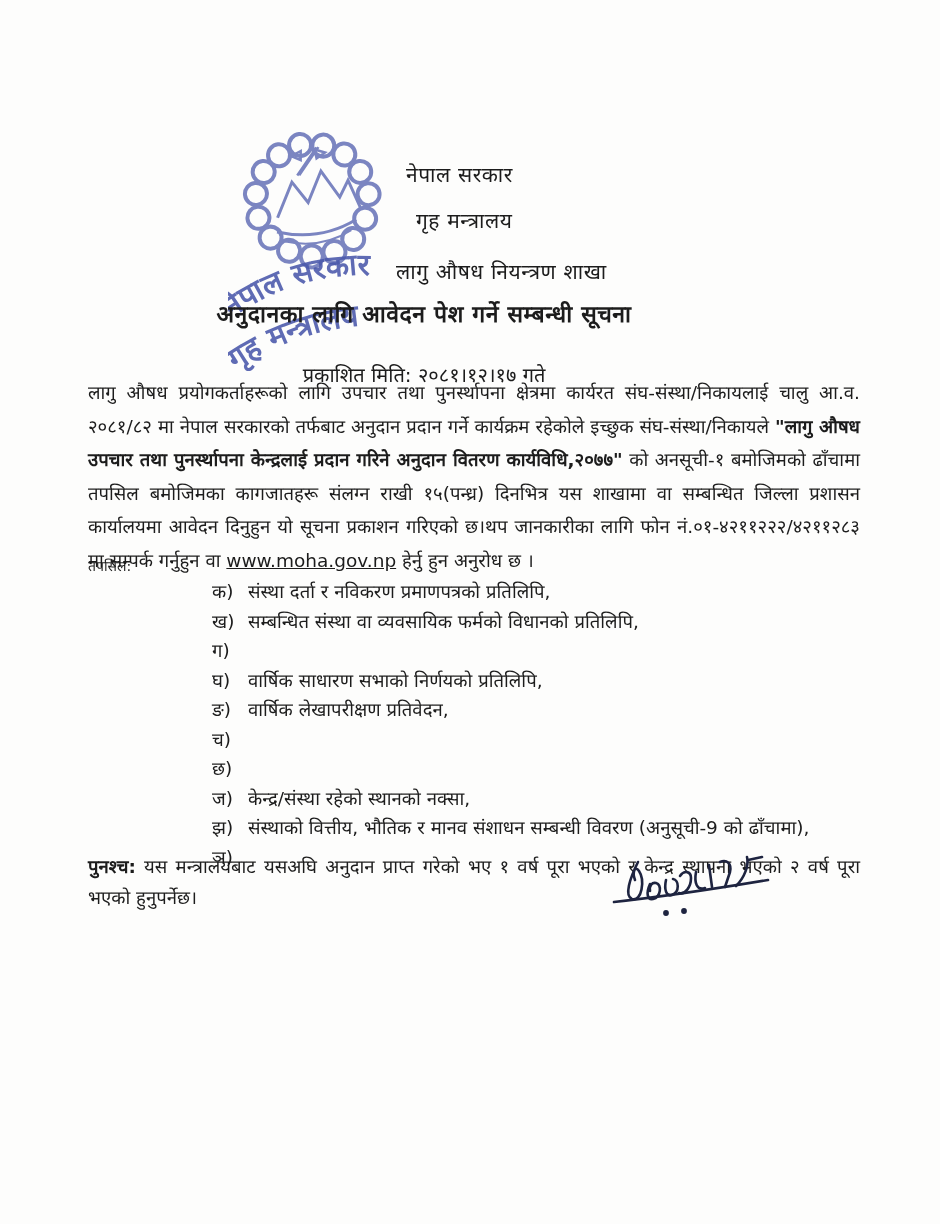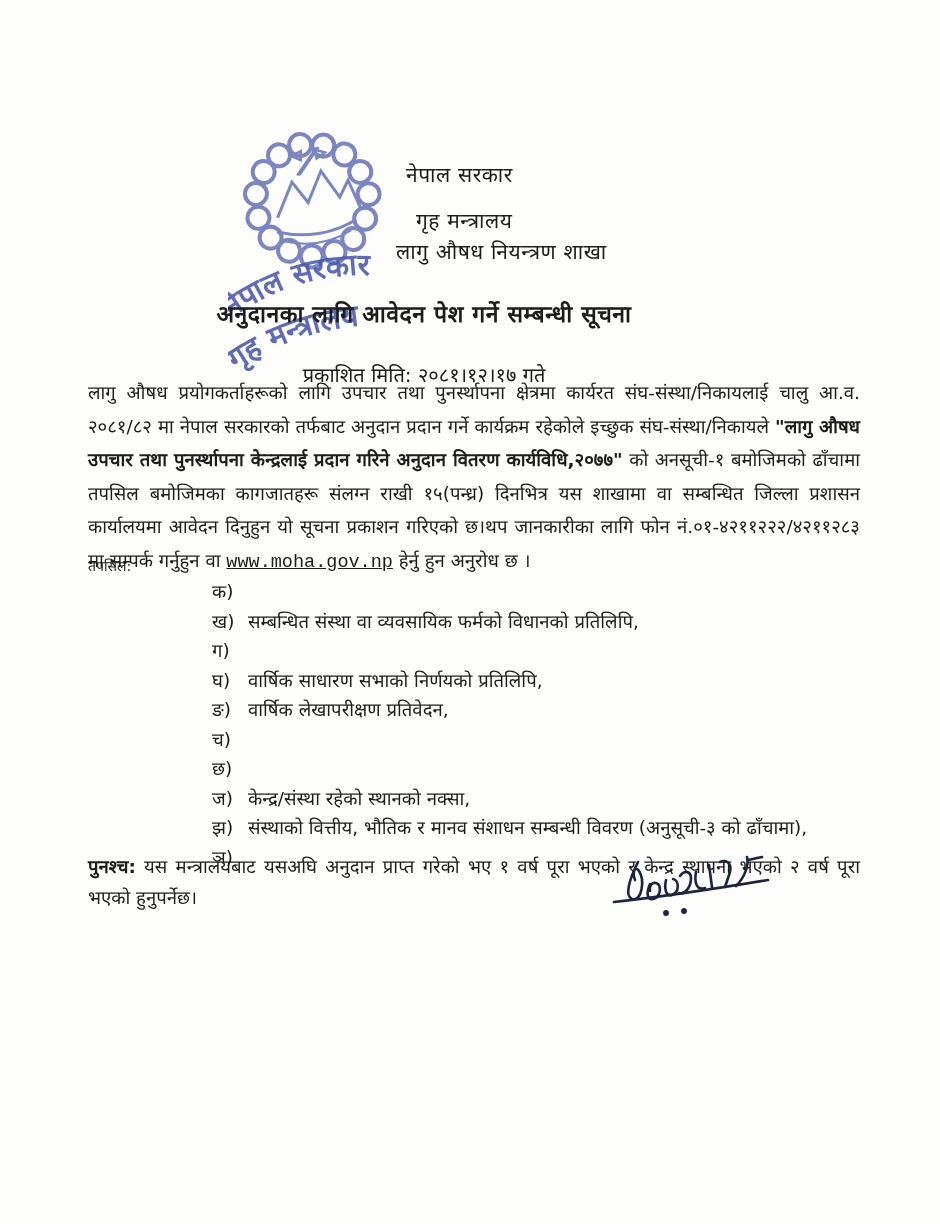--- a/index.html
+++ b/index.html
@@ -13,33 +13,33 @@
     font-family: "DejaVu Sans", "Liberation Sans", sans-serif;
     color: #1c1c1c;
     overflow: hidden;
   }
   
   .stamp { position: absolute; left: 228px; top: 116px; width: 195px; height: 255px; z-index: 1; }
   
   .hdr-line { position: absolute; font-size: 21px; letter-spacing: 0.5px; white-space: nowrap; z-index: 2; }
   .hdr-gov      { left: 406px; top: 160px; }
   .hdr-ministry { left: 416px; top: 206px; }
-  .hdr-section  { left: 396px; top: 237px; }
+  .hdr-section  { left: 396px; top: 257px; }
   
   .title-wrap { position: absolute; left: 0; top: 297px; width: 848px; text-align: center; z-index: 2; }
   .notice-title { font-size: 23px; font-weight: bold; letter-spacing: 0.5px; }
   .pub-date { margin-top: 32px; font-size: 20px; }
   
   .body-par {
     position: absolute; left: 88px; top: 376px; width: 772px;
     font-size: 18.5px; line-height: 33.5px;
     text-align: justify; z-index: 2;
   }
   .bold { font-weight: bold; }
-  .weblink { text-decoration: underline; font-family: Liberation Mono, monospace; }
+  .weblink { text-decoration: underline; }
   
   .list-label { position: absolute; left: 88px; top: 556px; font-size: 14px; z-index: 2; }
   .doc-list { position: absolute; left: 212px; top: 581px; width: 640px; z-index: 2; }
   .doc-item { display: flex; font-size: 18.5px; line-height: 22px; margin-bottom: 7.5px; }
   .doc-item .marker { width: 36px; flex: 0 0 36px; }
   
   .postscript {
     position: absolute; left: 88px; top: 851px; width: 772px;
     font-size: 18.5px; line-height: 31px; text-align: justify; z-index: 2;
   }
@@ -102,20 +102,21 @@
     <div class="pub-date">प्रकाशित मिति: २०८१।१२।१७ गते</div>
   </div>
 
   <p class="body-par"><span>लागु औषध प्रयोगकर्ताहरूको लागि उपचार तथा पुनर्स्थापना क्षेत्रमा कार्यरत संघ-संस्था/निकायलाई चालु आ.व. २०८१/८२ मा नेपाल सरकारको तर्फबाट अनुदान प्रदान गर्ने कार्यक्रम रहेकोले इच्छुक संघ-संस्था/निकायले </span><span class="bold">"लागु औषध उपचार तथा पुनर्स्थापना केन्द्रलाई प्रदान गरिने अनुदान वितरण कार्यविधि,२०७७"</span><span> को अनसूची-१ बमोजिमको ढाँचामा तपसिल बमोजिमका कागजातहरू संलग्न राखी १५(पन्ध्र) दिनभित्र यस शाखामा वा सम्बन्धित जिल्ला प्रशासन कार्यालयमा आवेदन दिनुहुन यो सूचना प्रकाशन गरिएको छ।थप जानकारीका लागि फोन नं.०१-४२११२२२/४२११२८३ मा सम्पर्क गर्नुहुन वा </span><span class="weblink">www.moha.gov.np</span><span> हेर्नु हुन अनुरोध छ ।</span></p>
 
   <div class="list-label">तपसिल:</div>
 
   <div class="doc-list">
     <div class="doc-item">
       <span class="marker">क)</span>
+      <span>संस्था दर्ता र नविकरण प्रमाणपत्रको प्रतिलिपि,</span>
     </div>
     <div class="doc-item">
       <span class="marker">ख)</span>
       <span>सम्बन्धित संस्था वा व्यवसायिक फर्मको विधानको प्रतिलिपि,</span>
     </div>
     <div class="doc-item">
       <span class="marker">ग)</span>
     </div>
     <div class="doc-item">
       <span class="marker">घ)</span>
@@ -130,21 +131,21 @@
     </div>
     <div class="doc-item">
       <span class="marker">छ)</span>
     </div>
     <div class="doc-item">
       <span class="marker">ज)</span>
       <span>केन्द्र/संस्था रहेको स्थानको नक्सा,</span>
     </div>
     <div class="doc-item">
       <span class="marker">झ)</span>
-      <span>संस्थाको वित्तीय, भौतिक र मानव संशाधन सम्बन्धी विवरण (अनुसूची-३ को ढाँचामा),</span>
+      <span>संस्थाको वित्तीय, भौतिक र मानव संशाधन सम्बन्धी विवरण (अनुसूची-9 को ढाँचामा),</span>
     </div>
     <div class="doc-item">
       <span class="marker">ञ)</span>
     </div>
   </div>
 
   <p class="postscript"><span class="bold">पुनश्च:</span><span> यस मन्त्रालयबाट यसअघि अनुदान प्राप्त गरेको भए १ वर्ष पूरा भएको र केन्द्र स्थापना भएको २ वर्ष पूरा भएको हुनुपर्नेछ।</span></p>
 
   <svg class="signature" viewBox="0 0 175 78">
     <g stroke="#1e2440" stroke-width="2.6" fill="none" stroke-linecap="round" stroke-linejoin="round">

